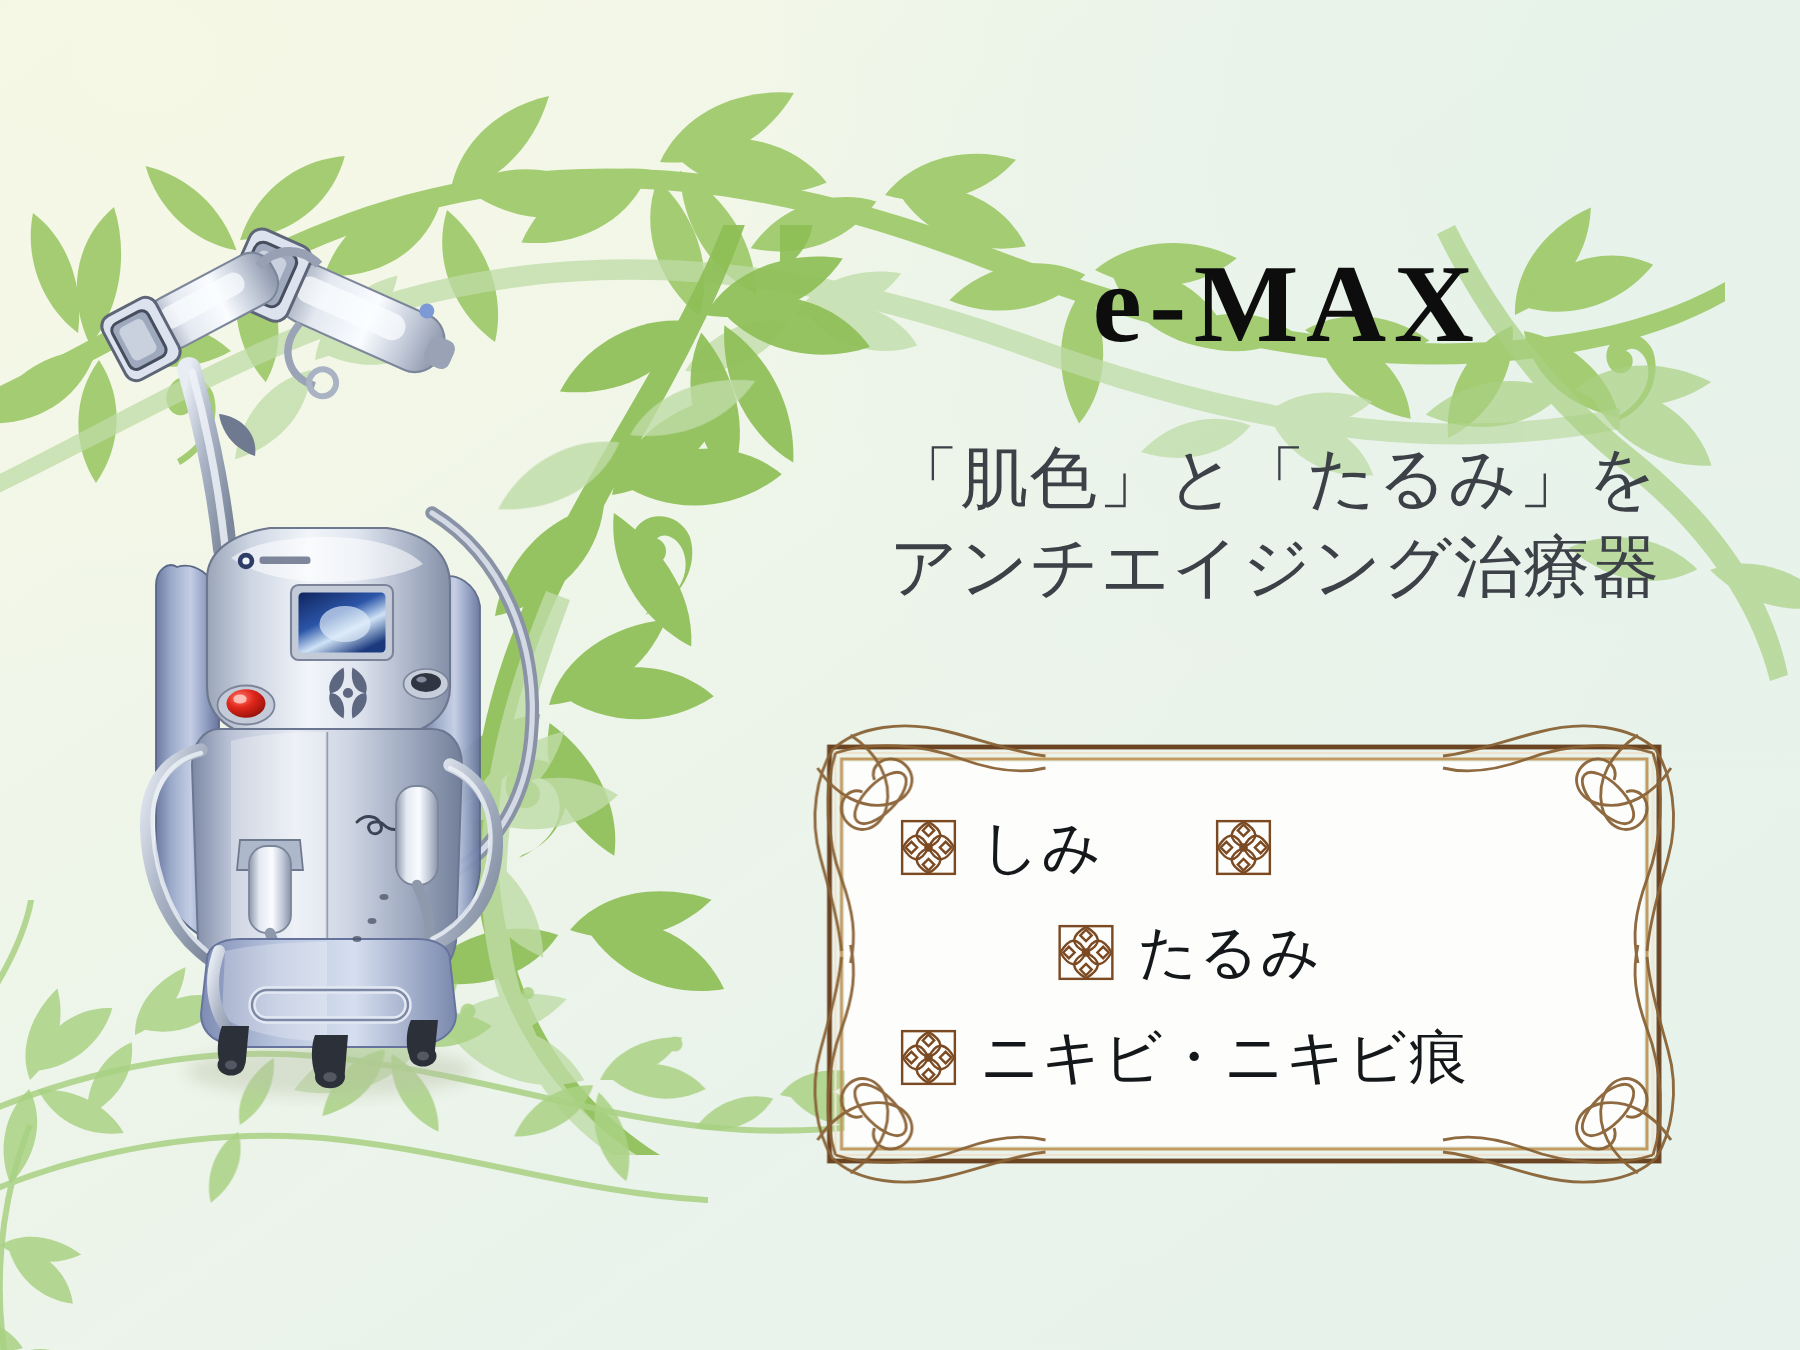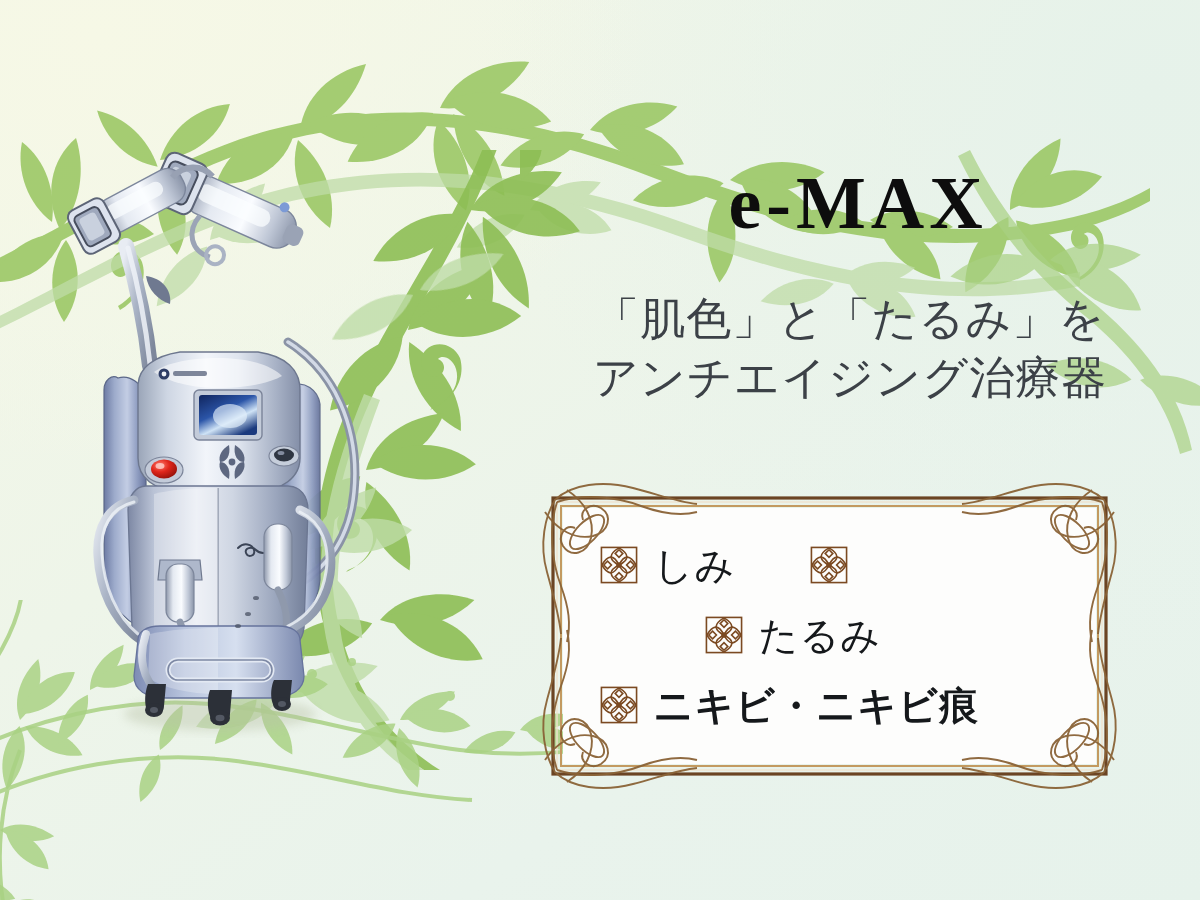--- a/index.html
+++ b/index.html
@@ -110,21 +110,21 @@
     align-items: center;
     height: 70px;
     justify-content: center;
   }
   .sym-cell {
     display: flex;
     align-items: center;
   }
   .sym-cell.c1 { width: 210px; }
   .sym-cell.c2 { width: 255px; }
-  .sym-cell.wide { width: 465px; font-weight: bold; }
+  .sym-cell.wide { width: 465px; }
 
   .sym-icon {
     flex: 0 0 auto;
     width: 38px;
     height: 38px;
     margin-right: 16px;
     display: block;
   }
   .sym-label {
     font-size: 39px;

